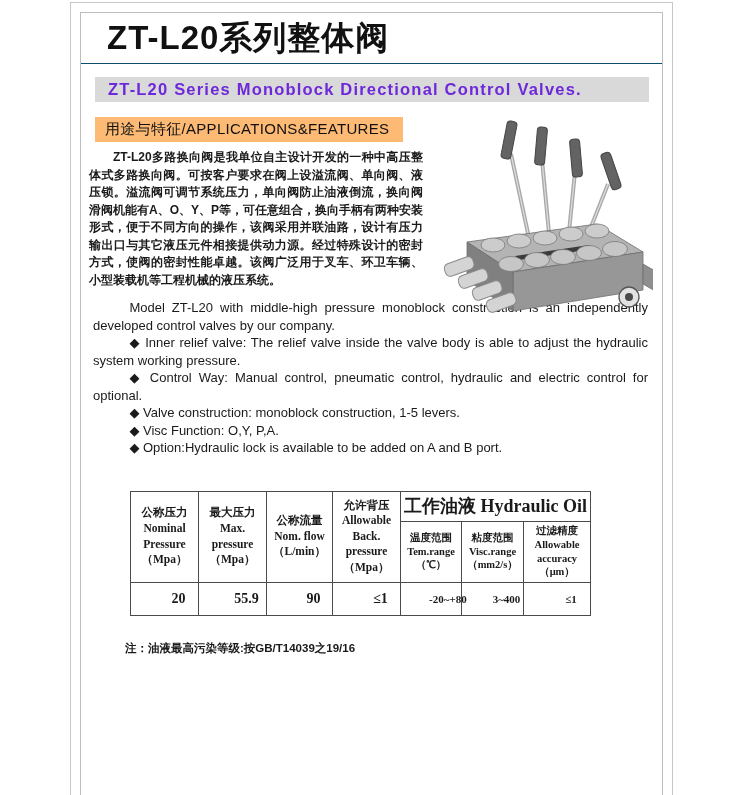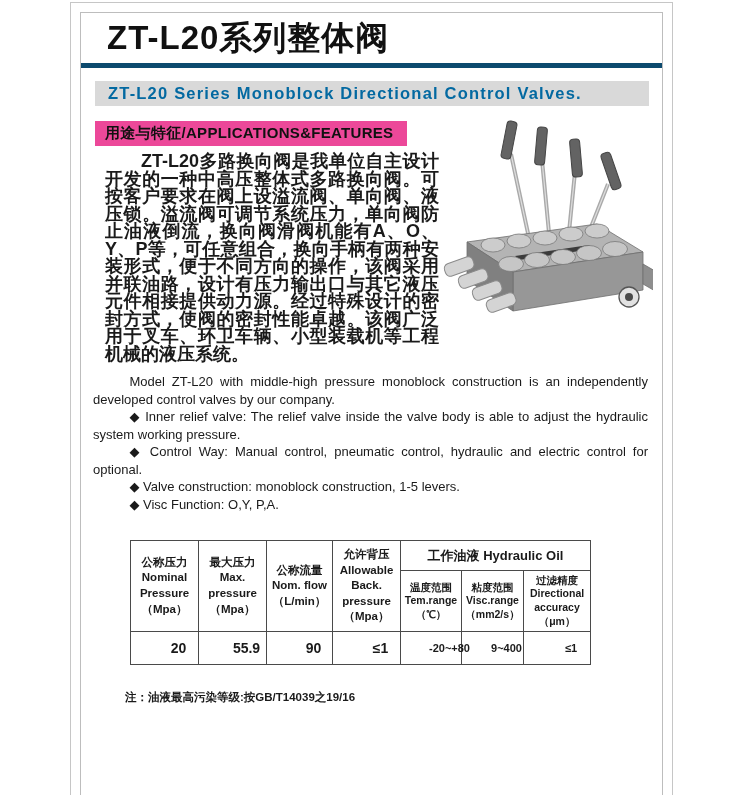--- a/index.html
+++ b/index.html
@@ -16,72 +16,72 @@
     border:1px solid #c6c6c6;border-bottom:none;
     background:#ffffff;
   }
   .inner-frame{
     position:absolute;left:9px;top:9px;width:581px;height:784px;
     border:1px solid #bdbdbd;border-bottom:none;
     background:#ffffff;
   }
   .title-block{
     height:50px;
-    border-bottom:5px solid #0c4a6e;
+    border-bottom:1px solid #0c4a6e;
     display:flex;align-items:center;
     padding-left:26px;
   }
   .page-title{
     font-size:33px;font-weight:bold;letter-spacing:1px;color:#111;
   }
   .series-bar{
     margin:13px 13px 0 14px;
     background:#d9d9d9;
     padding:3px 0 3px 13px;
-    font-size:16.5px;font-weight:bold;letter-spacing:1.2px;color:#0369a1;
+    font-size:16.5px;font-weight:bold;letter-spacing:1.2px;color:#6d28d9;
   }
   .section-bar{
     display:inline-block;
     margin:15px 0 0 14px;
-    background:#ec4899;
+    background:#fdba74;
     padding:3px 14px 3px 10px;
-    font-size:15px;font-weight:bold;letter-spacing:0.3px;color:#111;
+    font-size:15px;font-weight:normal;letter-spacing:0.3px;color:#111;
   }
   .cn-paragraph{
     width:334px;
-    margin:7px 0 0 24px;
-    font-size:18px;line-height:17.5px;
+    margin:7px 0 0 8px;
+    font-size:12px;line-height:17.5px;
     font-weight:bold;
     text-align:justify;
     text-indent:2em;
   }
   .valve-photo{
     position:absolute;left:358px;top:101px;width:214px;height:202px;
   }
   .english-block{
     margin:10px 14px 4px 12px;
     font-size:13px;line-height:17.5px;
     text-align:justify;
   }
   .english-block p{margin:0;text-indent:2.8em;}
   .spec-section-bar{margin-top:27px;}
   table.spec-table{
-    margin:27px 0 0 49px;
+    margin:34px 0 0 49px;
     border-collapse:collapse;
     width:460px;
-    font-family:Liberation Sans, sans-serif;
+    font-family:Liberation Serif, serif;
     table-layout:fixed;
   }
   table.spec-table th,table.spec-table td{
     border:1px solid #4a4a4a;
     text-align:center;vertical-align:middle;
     padding:0;
   }
   th.colhead{font-size:11.5px;font-weight:bold;line-height:1.35;}
-  th.grouphead{font-size:13px;font-weight:bold;height:29px;}
+  th.grouphead{font-size:18px;font-weight:bold;height:29px;}
   th.subhead{font-size:10.5px;font-weight:bold;line-height:1.3;height:60px;}
   .pre{white-space:pre-line;}
   tr.data-row td{height:32px;font-weight:bold;padding-left:28px;}
   tr.data-row td.big{font-size:14px;}
   tr.data-row td.small{font-size:11px;}
   .notes{
     margin:25px 0 0 44px;
     font-size:11.5px;line-height:14px;
   }
   .note-cn{font-weight:bold;}
@@ -154,20 +154,21 @@
         <circle cx="190" cy="183" r="4" fill="#4a4a4a"></circle>
       </g>
     </svg>
 
     <div class="english-block">
       <p>Model ZT-L20 with middle-high pressure monoblock construction is an independently developed control valves by our company.</p>
       <p>◆ Inner relief valve: The relief valve inside the valve body is able to adjust the hydraulic system working pressure.</p>
       <p>◆ Control Way: Manual control, pneumatic control, hydraulic and electric control for optional.</p>
       <p>◆ Valve construction: monoblock construction, 1-5 levers.</p>
       <p>◆ Visc Function: O,Y, P,A.</p>
+      <p>◆ Option:Hydraulic lock is available to be added on A and B port.</p>
     </div>
 
 
     <table class="spec-table">
       <colgroup>
         <col style="width:68px">
           <col style="width:68px">
           <col style="width:66px">
           <col style="width:68px">
         <col style="width:61px">
@@ -195,31 +196,31 @@
         <th colspan="3" class="grouphead">工作油液 Hydraulic Oil</th>
       </tr>
       <tr>
         <th class="subhead pre">温度范围
 Tem.range
 （℃）</th>
         <th class="subhead pre">粘度范围
 Visc.range
 （mm2/s）</th>
         <th class="subhead pre">过滤精度
-Directional
+Allowable
 accuracy
 （μm）</th>
       </tr>
       <tr class="data-row">
         <td class="big">20</td>
         <td class="big">55.9</td>
         <td class="big">90</td>
         <td class="big">≤1</td>
         <td class="small">-20~+80</td>
-        <td class="small">9~400</td>
+        <td class="small">3~400</td>
         <td class="small">≤1</td>
       </tr>
     </tbody>
       </table>
 
     <div class="notes">
       <div class="note-cn">注：油液最高污染等级:按GB/T14039之19/16</div>
 
     </div>
 

